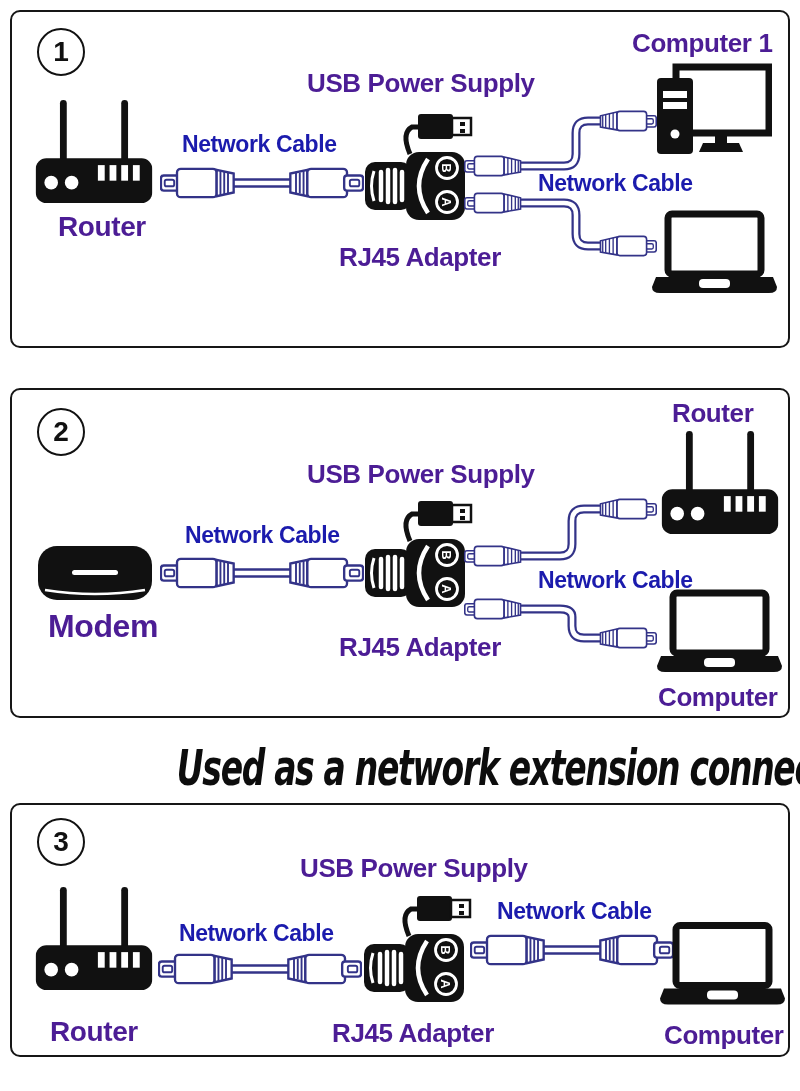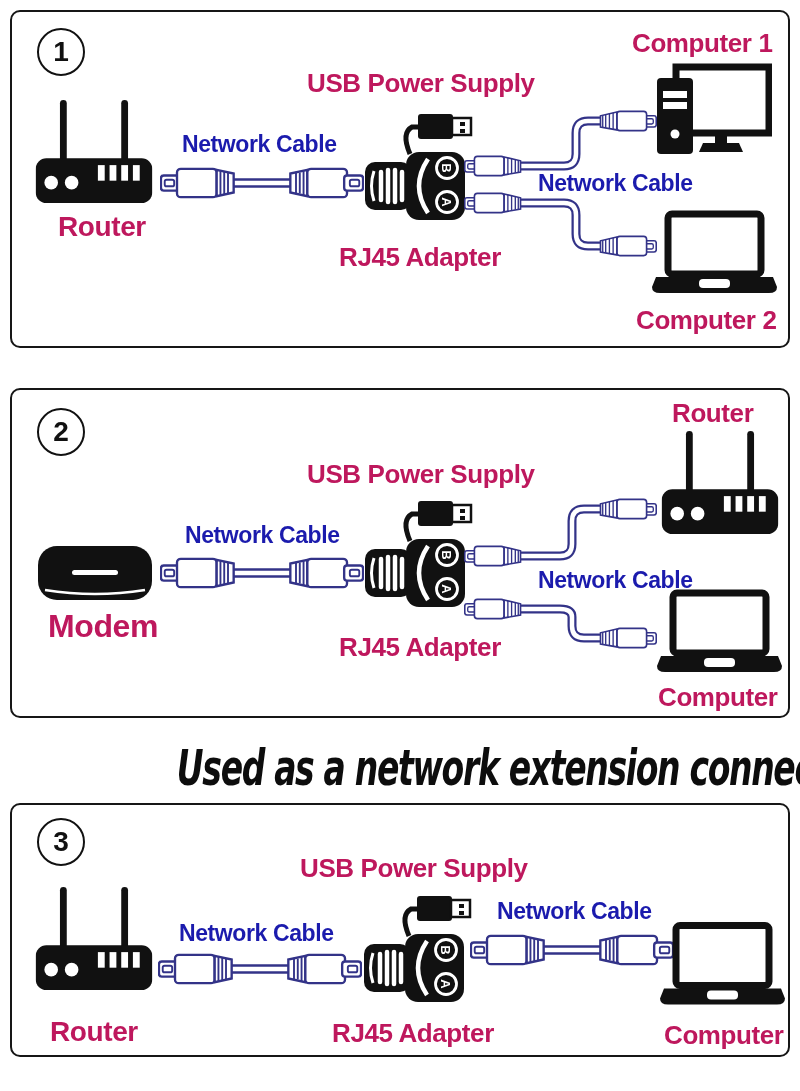--- a/index.html
+++ b/index.html
@@ -7,21 +7,21 @@
         font-family:"Liberation Sans","DejaVu Sans",sans-serif;color:#111;}
   .panel{position:absolute;left:10px;box-sizing:border-box;width:780px;
          border:2.5px solid #161616;border-radius:10px;background:#fff;}
   #panel1{top:10px;height:338px}
   #panel2{top:388px;height:330px}
   #panel3{top:803px;height:254px}
   .badge{position:absolute;width:44px;height:44px;border:2.5px solid #111;border-radius:50%;
          display:flex;align-items:center;justify-content:center;
          font-size:28px;font-weight:700;background:#fff;}
   .lbl{position:absolute;font-size:26px;font-weight:700;letter-spacing:-0.4px;
-       white-space:nowrap;color:#be185d;line-height:1.1;}
+       white-space:nowrap;color:#4c1d95;line-height:1.1;}
   .blue{color:#1b1bad;font-size:23px;}
   .icon{position:absolute;display:block;}
   .port{position:absolute;width:22px;height:22px;display:flex;align-items:center;justify-content:center;
         color:#fff;font-size:13px;font-weight:700;transform:rotate(90deg);pointer-events:none;}
   .heading{position:absolute;left:0;top:739px;width:800px;text-align:center;}
   .heading span{display:inline-block;font-size:50px;font-weight:800;font-style:italic;
         letter-spacing:-2px;transform:scaleX(0.66);transform-origin:50% 50%;
         font-family:"DejaVu Sans","Liberation Sans",sans-serif;color:#0d0d0d;white-space:nowrap;}
   
   #p1-badge{left:25px;top:16px}
@@ -196,21 +196,20 @@
       <use href="#sym-plug-right" x="135" y="131" width="58" height="26"></use>
     </svg>
     <div class="lbl blue" id="p1-cab2-lbl">Network Cable</div>
     <div class="lbl" id="p1-comp1-lbl">Computer 1</div>
     <svg class="icon" id="p1-desktop" viewBox="0 0 115 95">
         <use href="#sym-desktop"></use>
       </svg>
     <svg class="icon" id="p1-laptop" viewBox="0 0 125 92">
         <use href="#sym-laptop"></use>
       </svg>
-    <div class="lbl" id="p1-comp2-lbl">Computer 2</div>
   </section>
 
   <section class="panel" id="panel2">
     <div class="badge" id="p2-badge">2</div>
     <div class="lbl" id="p2-power">USB Power Supply</div>
     <svg class="icon" id="p2-modem" viewBox="0 0 114 54">
         <use href="#sym-modem"></use>
       </svg>
     <div class="lbl" id="p2-modem-lbl">Modem</div>
     <div class="lbl blue" id="p2-cab1-lbl">Network Cable</div>

